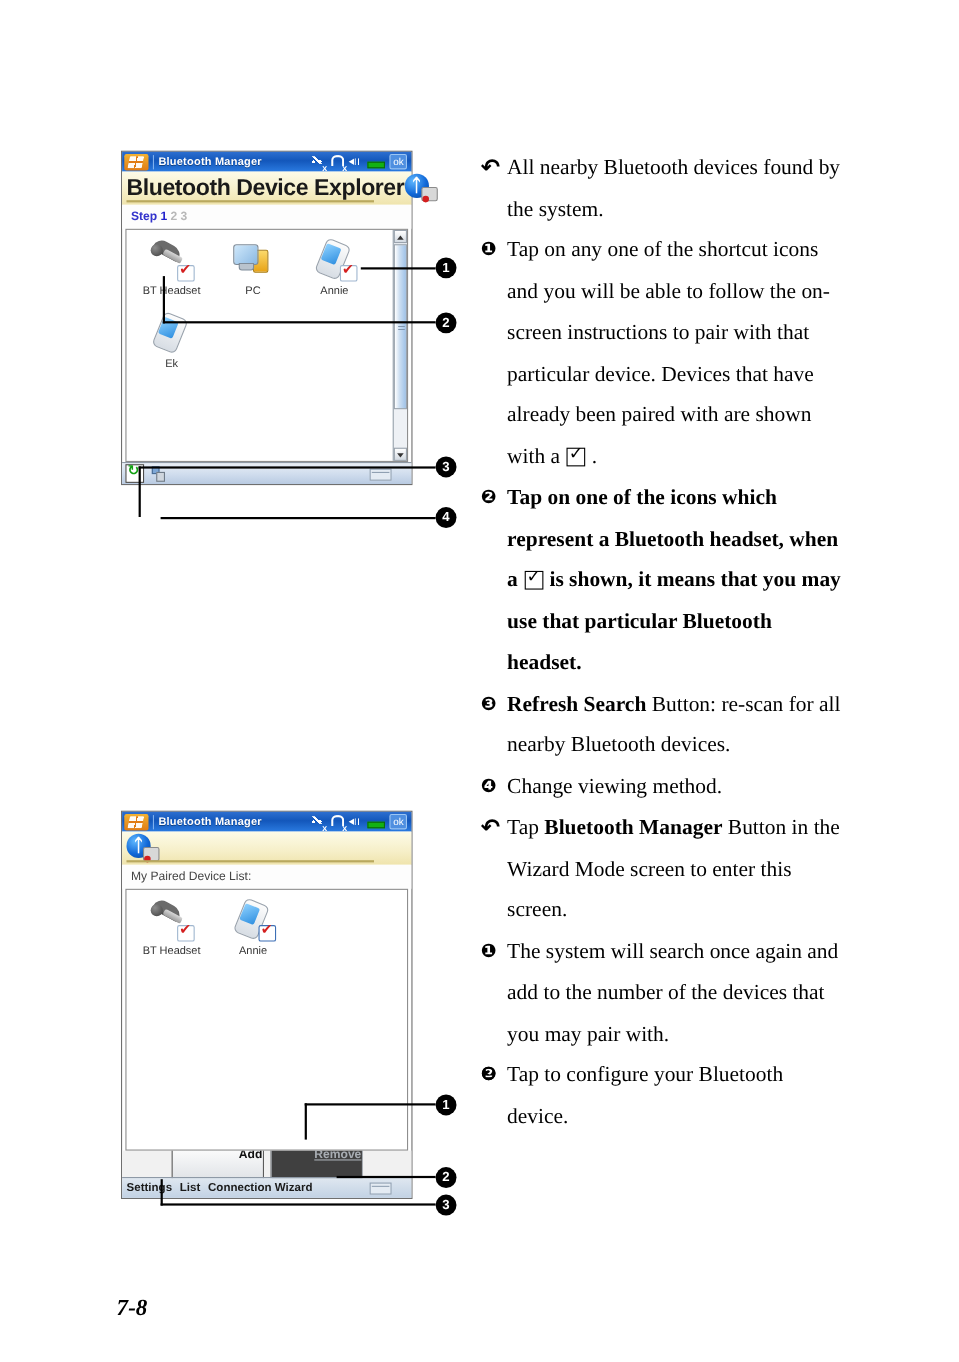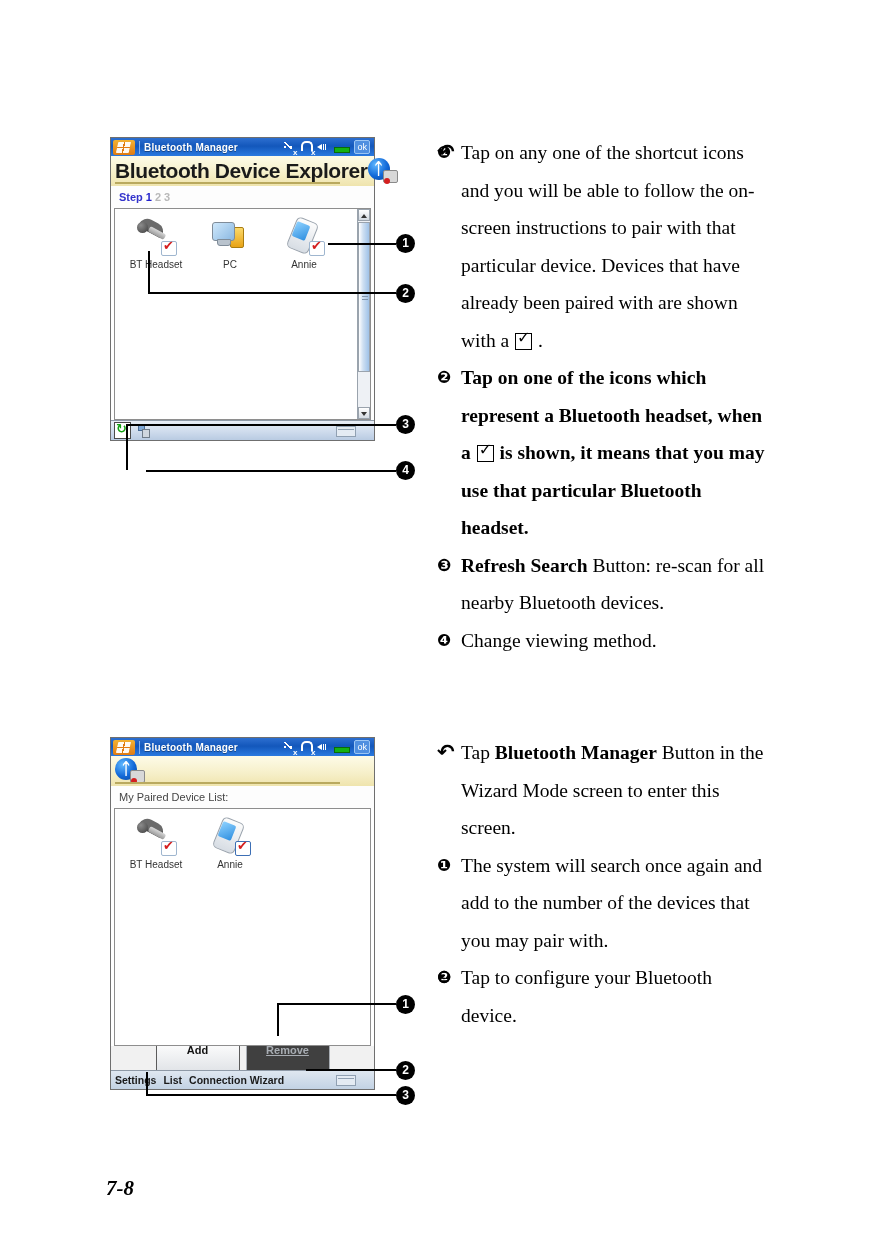--- a/index.html
+++ b/index.html
@@ -358,21 +358,21 @@
   .cmd-spacer{flex:1 1 auto;}
 
   
   .btnrow{
     height:24px;
     display:flex;align-items:center;justify-content:center;gap:6px;
     background:#f1f1f1;
     border-top:0;
   }
   .pda-btn{
-    width:84px;height:32px;line-height:15px;text-align:center;
+    width:84px;height:32px;line-height:15px;text-align:right;
     font-family:"Liberation Sans",sans-serif;font-size:11px;font-weight:bold;
     border:1px solid #5b5b5b;background:linear-gradient(to bottom,#fdfdfd,#dfe2e6);
     box-sizing:border-box;color:#111;
   }
   .pda-btn.disabled{color:#a8adb3;border-color:#a8adb3;background:#404040;text-decoration:underline;}
 
   
   .callout{
     position:absolute;
     width:19px;height:19px;border-radius:50%;
@@ -515,20 +515,29 @@
             <div class="icon-art art-pda">
               <span class="body"></span>
                 <span class="screen"></span>
               <span class="badge-check"></span>
             </div>
             <div class="icon-label">Annie</div>
           </div>
 
         </div>
 
+        <div class="icon-row" style="margin-top:14px">
+          <div class="icon-cell">
+            <div class="icon-art art-pda">
+              <span class="body"></span>
+                <span class="screen"></span>
+            </div>
+            <div class="icon-label">Ek</div>
+          </div>
+        </div>
       </div>
 
       <div class="vscroll">
         <div class="arrow up"></div>
         <div class="thumb">
           <span class="grip"></span>
         </div>
         <div class="arrow down"></div>
       </div>
     </div>
@@ -630,21 +639,21 @@
   <div class="callout" style="left:396px; top:995px;">1</div>
 
   <div class="leader h" style="left:306px; top:1069px; width:90px;"></div>
   <div class="callout" style="left:396px; top:1061px;">2</div>
 
   <div class="leader v" style="left:146px; top:1072px; height:24px;"></div>
   <div class="leader h" style="left:146px; top:1094px; width:250px;"></div>
   <div class="callout" style="left:396px; top:1086px;">3</div>
 
   <div class="instructions" id="instructions-top">
-      <div class="instr-item"><span class="instr-marker back">↶</span></div>
+      <div class="instr-item"><span class="instr-marker back">↶</span><span>All nearby Bluetooth devices found by the system.</span></div>
       <div class="instr-item"><span class="instr-marker">❶</span><span>Tap on any one of the shortcut icons and you will be able to follow the on-screen instructions to pair with that particular device. Devices that have already been paired with are shown with a </span><span class="chk-inline"></span><span> .</span></div>
       <div class="instr-item bold"><span class="instr-marker">❷</span><span>Tap on one of the icons which represent a Bluetooth headset, when a </span><span class="chk-inline"></span><span> is shown, it means that you may use that particular Bluetooth headset.</span></div>
       <div class="instr-item"><span class="instr-marker">❸</span><b>Refresh Search</b><span> Button: re-scan for all nearby Bluetooth devices.</span></div>
       <div class="instr-item"><span class="instr-marker">❹</span><span>Change viewing method.</span></div>
     </div>
   <div class="instructions" id="instructions-bottom">
       <div class="instr-item"><span class="instr-marker back">↶</span><span>Tap </span><b>Bluetooth Manager</b><span> Button in the Wizard Mode screen to enter this screen.</span></div>
       <div class="instr-item"><span class="instr-marker">❶</span><span>The system will search once again and add to the number of the devices that you may pair with.</span></div>
       <div class="instr-item"><span class="instr-marker">❷</span></div>
       <div class="instr-item"><span class="instr-marker">❸</span><span>Tap to configure your Bluetooth device.</span></div>

